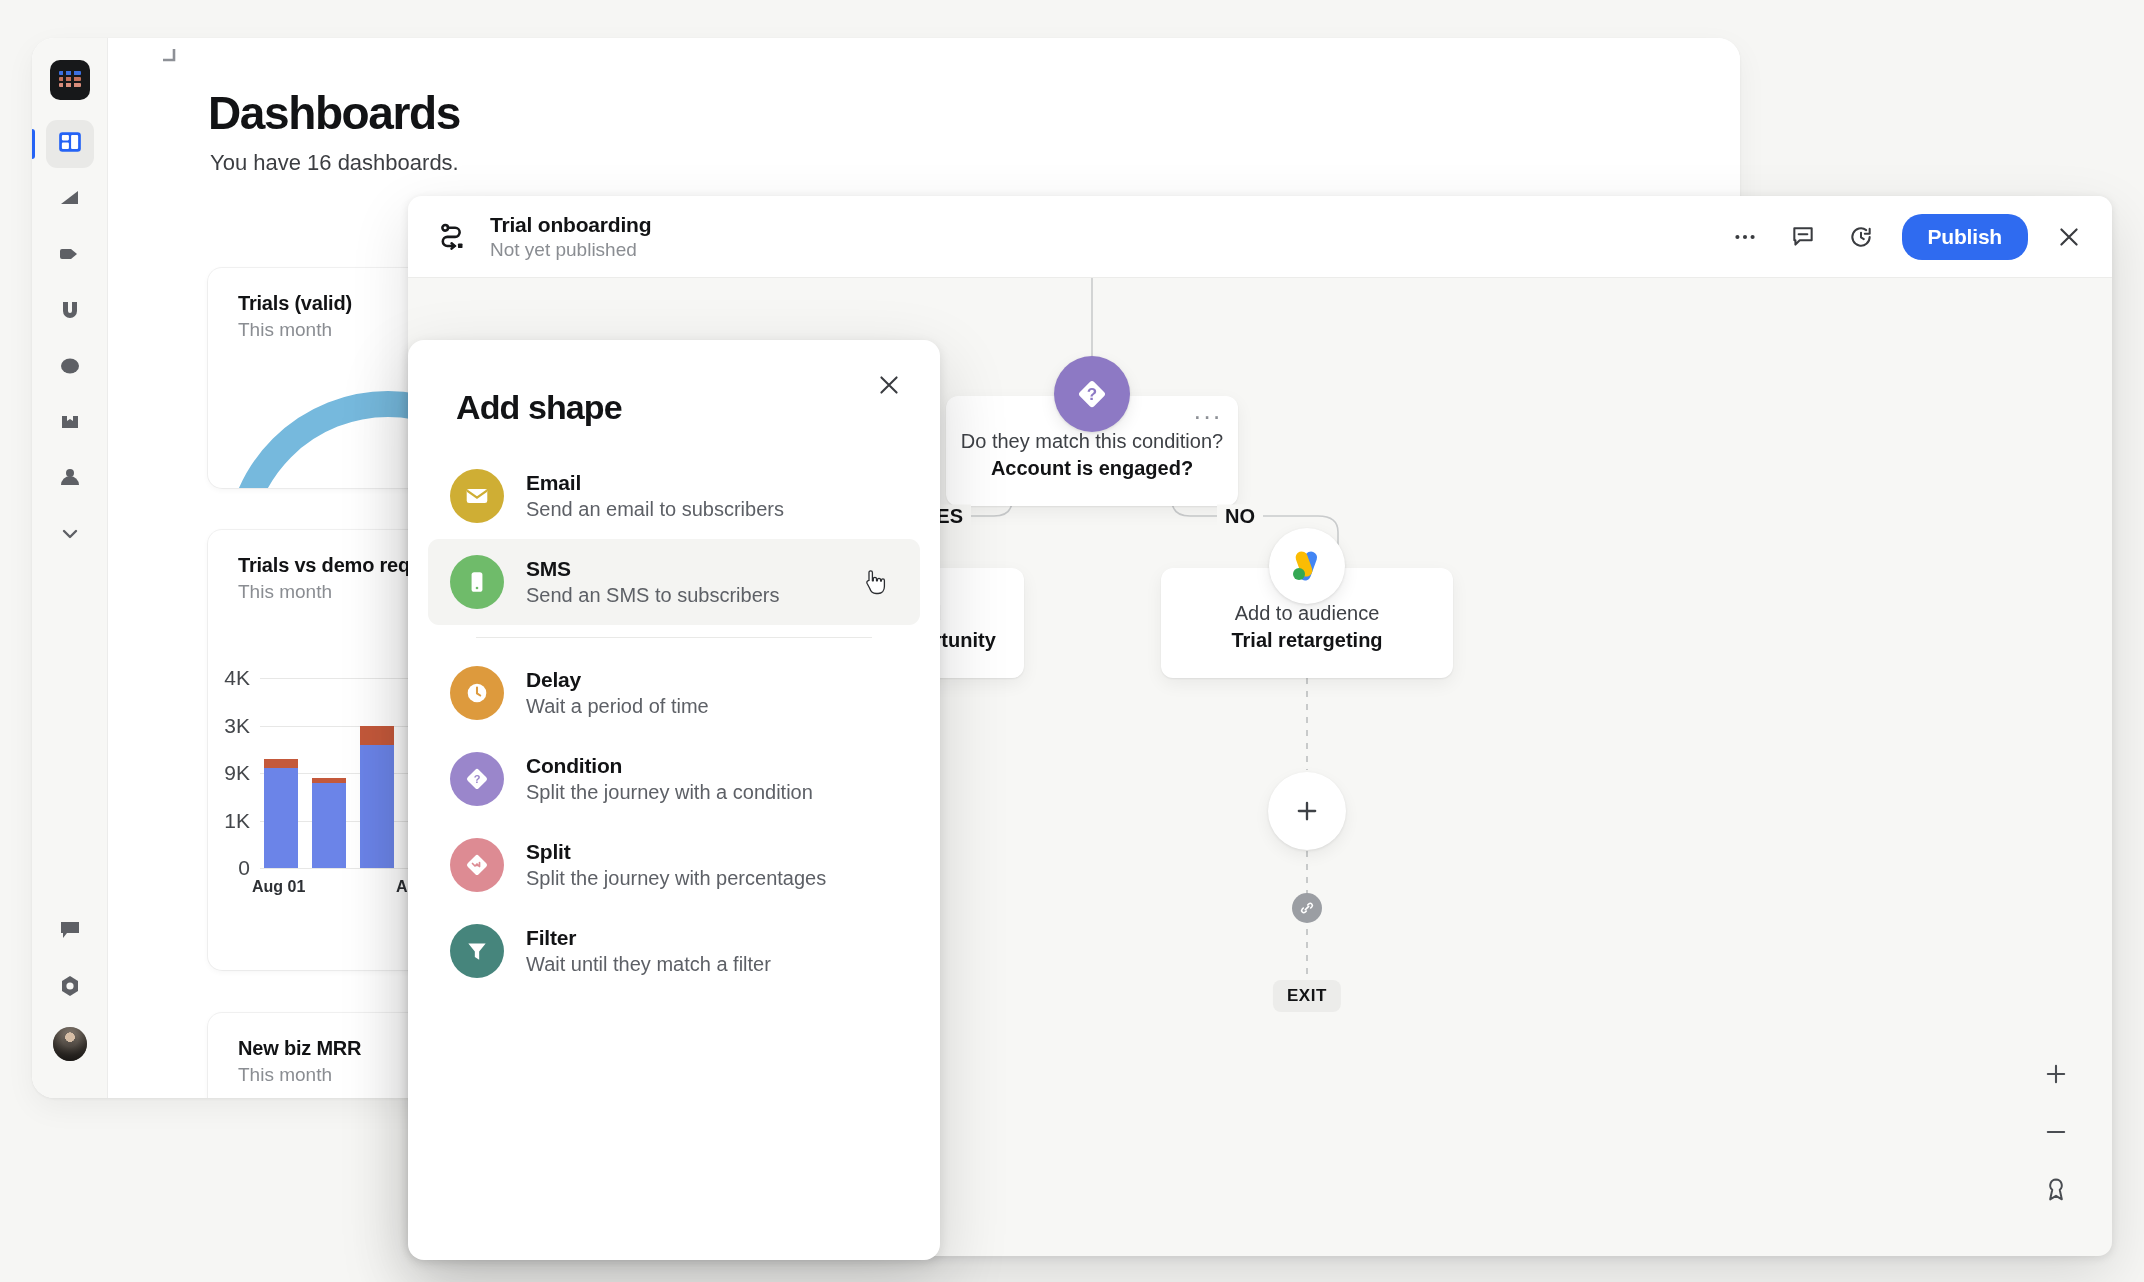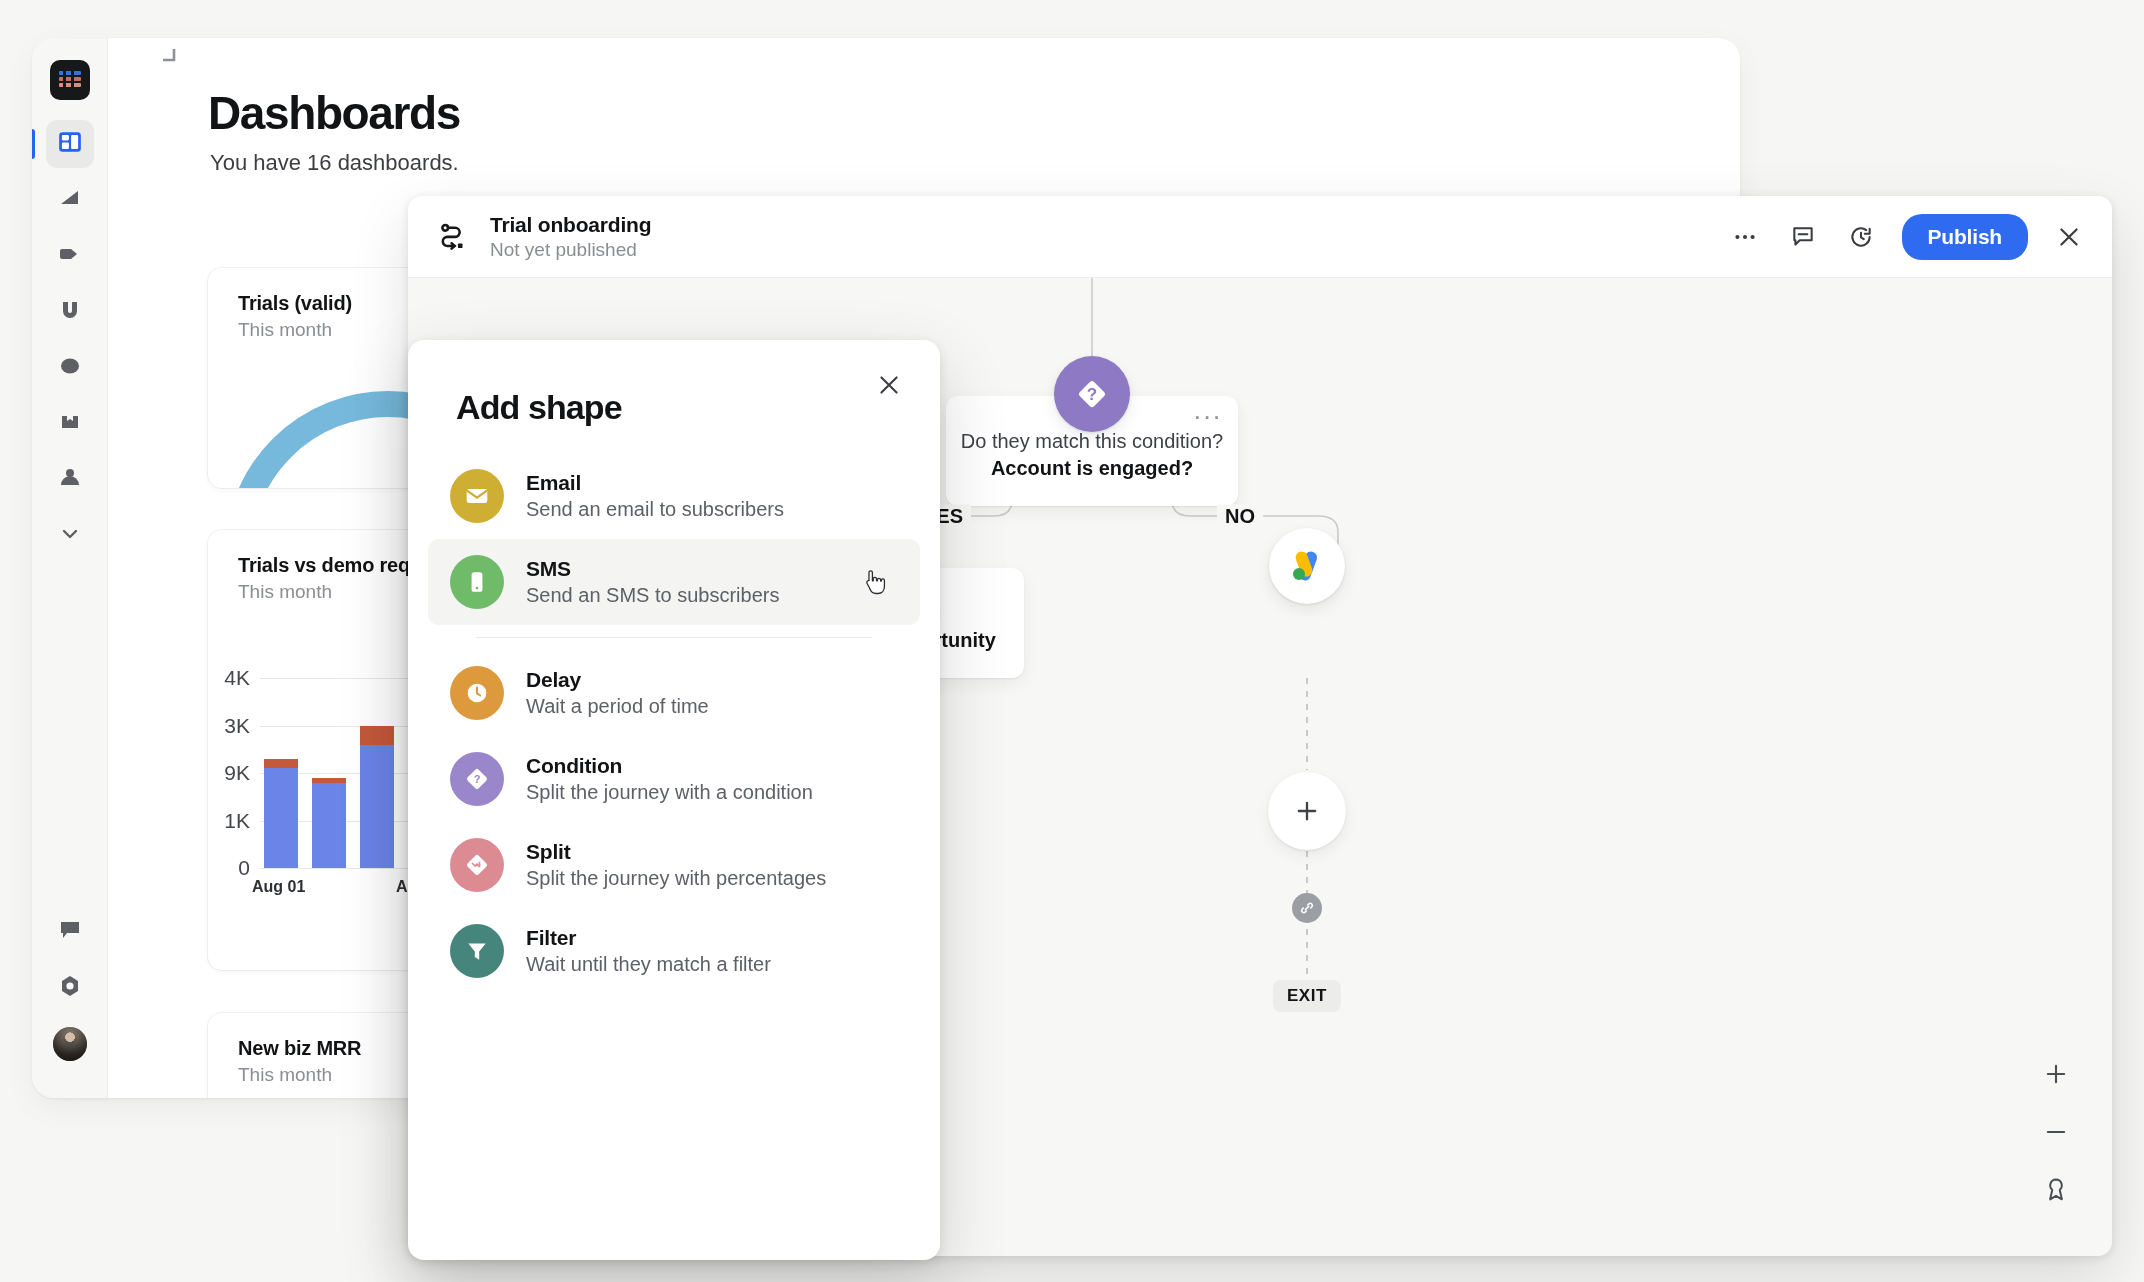--- a/index.html
+++ b/index.html
@@ -455,20 +455,24 @@
       </div>
       <div class="node-badge" style="left:432px; top:250px; background:#ffffff;">
         <svg width="46" height="36" viewBox="0 0 46 36">
           <ellipse cx="17" cy="20" rx="11" ry="9" fill="#4e9bd5"></ellipse>
           <ellipse cx="28" cy="17" rx="10" ry="8" fill="#4e9bd5"></ellipse>
           <ellipse cx="22" cy="12" rx="8" ry="7" fill="#4e9bd5"></ellipse>
           <ellipse cx="33" cy="22" rx="8" ry="6" fill="#4e9bd5"></ellipse>
         </svg>
       </div>
 
+      <div class="node-card" style="left:753px; top:290px; width:292px; height:110px;">
+        <div class="node-line1">Add to audience</div>
+        <div class="node-line2">Trial retargeting</div>
+      </div>
       <div class="node-badge" style="left:861px; top:250px; background:#ffffff;">
         <svg width="42" height="42" viewBox="0 0 42 42">
           <rect x="16" y="6" width="12" height="30" rx="6" transform="rotate(20 22 21)" fill="#4285f4"></rect>
           <rect x="12" y="6" width="12" height="26" rx="6" transform="rotate(-20 18 19)" fill="#fbbc04"></rect>
           <circle cx="13" cy="29" r="6" fill="#34a853"></circle>
         </svg>
       </div>
 
       <div class="circle-node sel" style="left:470px; top:533px;">
         <svg width="28" height="28" viewBox="0 0 24 24" fill="none" stroke="#2463e8" stroke-width="2" stroke-linecap="round">

